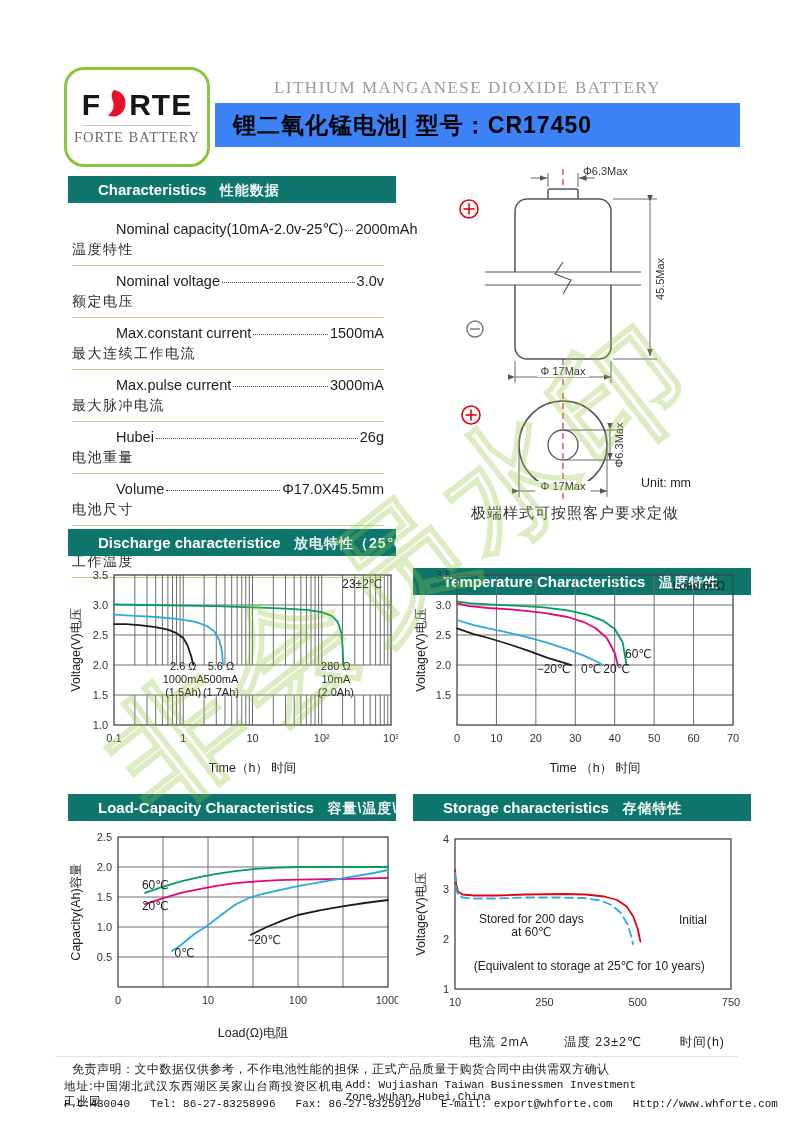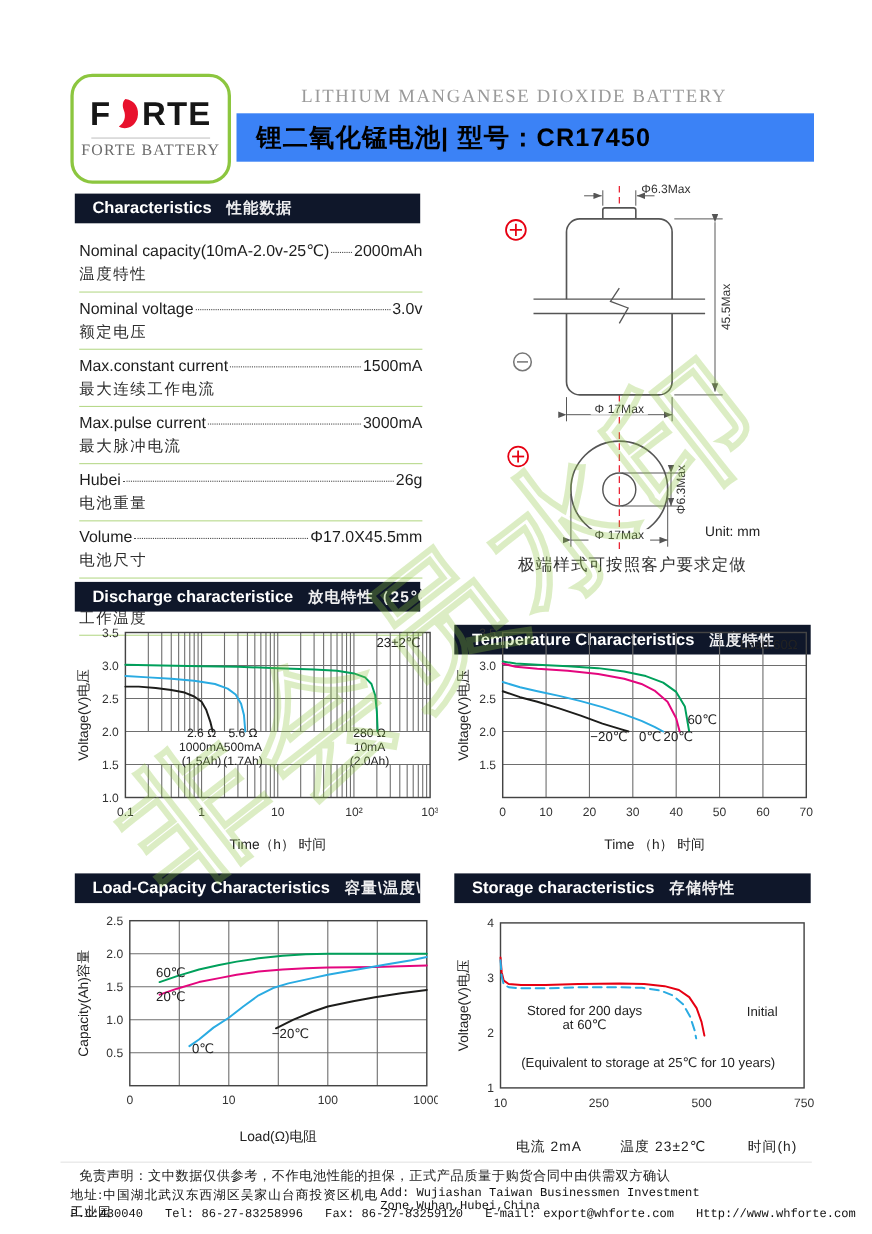--- a/index.html
+++ b/index.html
@@ -12,28 +12,28 @@
   .logo-word{font-size:30px;font-weight:800;letter-spacing:1px;color:#161616;display:flex;align-items:center;line-height:30px;}
   .logo-word svg{margin:0 1px 2px 1px;}
   .logo-line{width:108px;border-top:1px solid #c3c3c3;margin:4px 0 3px 0;}
   .logo-sub{font-family:"Liberation Serif","DejaVu Serif",serif;font-size:14.5px;color:#6b6b6b;letter-spacing:1px;}
   .title-en{left:215px;top:78px;width:505px;text-align:center;font-family:"Liberation Serif","DejaVu Serif",serif;
             font-size:17px;letter-spacing:1.5px;color:#9a9a9a;}
   .title-bar{left:215px;top:103px;width:507px;height:44px;background:#3b82f6;color:#000;
              font-size:23px;font-weight:bold;line-height:44px;padding-left:18px;letter-spacing:1px;}
 
   
-  .sec-hdr{height:27px;background:#0f172a;line-height:27px;padding-left:16px;white-space:nowrap;}
+  .sec-hdr{height:27px;background:#0f766e;line-height:27px;padding-left:30px;white-space:nowrap;}
   .sec-en{color:#fff;font-weight:bold;font-size:15px;}
   .sec-cn{color:rgba(255,255,255,.93);font-weight:bold;font-size:14px;margin-left:9px;letter-spacing:1px;}
 
   
   .spec-list{left:72px;top:214px;width:312px;}
   .spec-row{border-bottom:1px solid #b7d98b;padding:7px 0 6px 0;}
-  .spec-en{display:flex;align-items:baseline;font-size:14.5px;color:#1d1d1d;}
+  .spec-en{display:flex;align-items:baseline;font-size:14.5px;color:#1d1d1d;margin-left:44px;}
   .spec-en .lbl{white-space:nowrap;}
   .spec-en .val{white-space:nowrap;}
   .dots{flex:1;border-bottom:1.7px dotted #4a4a4a;margin:0 2px;position:relative;top:-3px;min-width:8px;}
   .spec-cn{font-size:14px;color:#2e2e2e;letter-spacing:1.5px;margin-top:4px;font-family:"DejaVu Sans",sans-serif;}
 
   
   .diagram{left:445px;top:165px;}
   .diagram-caption{left:435px;top:504px;width:280px;text-align:center;font-size:15px;color:#333;letter-spacing:1px;font-family:"DejaVu Sans",sans-serif;}
   .dimtxt{font-size:11px;fill:#333;font-family:"Liberation Sans","DejaVu Sans",sans-serif;}
   .unittxt{font-size:12.5px;fill:#222;font-family:"Liberation Sans","DejaVu Sans",sans-serif;}

